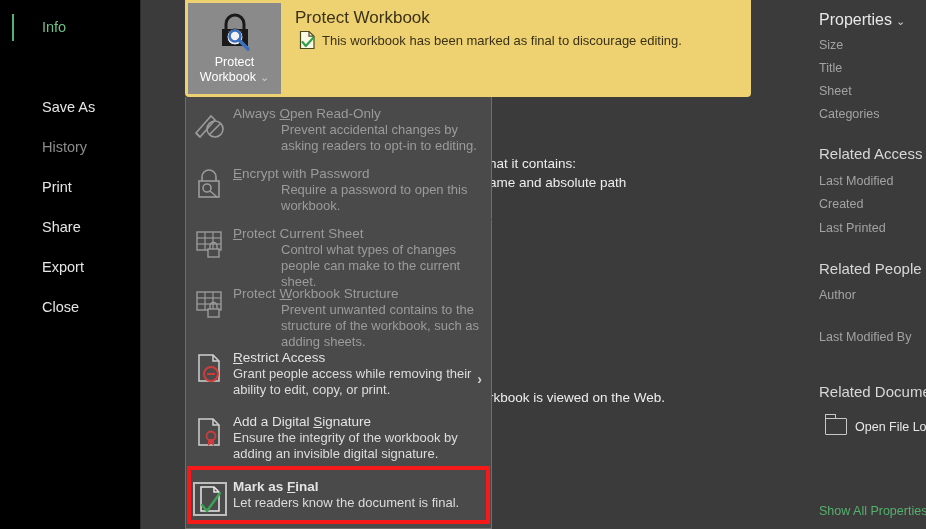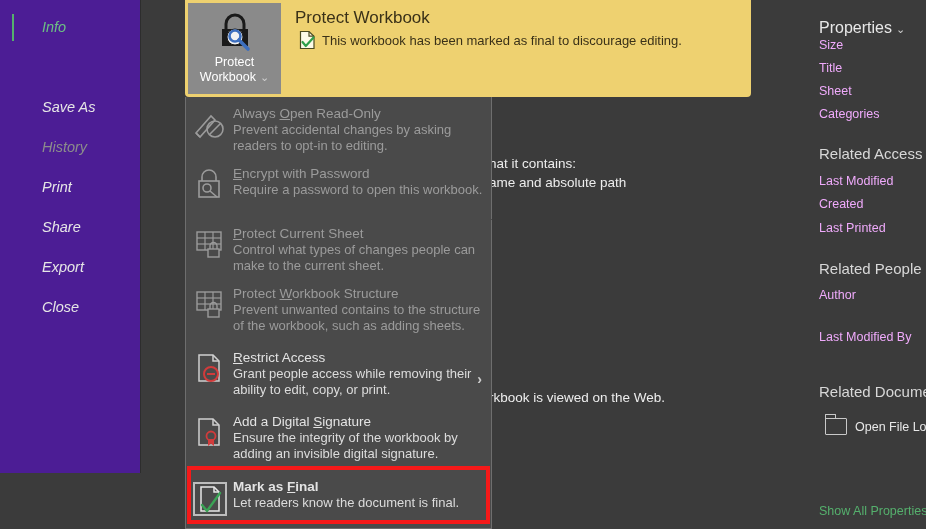--- a/index.html
+++ b/index.html
@@ -4,22 +4,22 @@
 <style>
   html,body{margin:0;padding:0;}
   body{
     width:926px;height:529px;overflow:hidden;position:relative;
     background:#3b3b3b;
     font-family:"Liberation Sans","DejaVu Sans",sans-serif;
     -webkit-font-smoothing:antialiased;
   }
   
   #backstage-sidebar{
-    position:absolute;left:0;top:0;width:140px;height:473px;
-    background:#4c1d95;border-right:1px solid #2d2d2d;font-style:italic;
+    position:absolute;left:0;top:0;width:140px;height:529px;
+    background:#000000;border-right:1px solid #2d2d2d;
   }
   .nav-item{
     position:absolute;left:0;width:140px;height:26px;
     display:flex;align-items:center;
     color:#e6e6e6;font-size:14.5px;padding-left:42px;
     box-sizing:border-box;cursor:pointer;
   }
   .nav-item.selected{color:#6cbf84;}
   .nav-item.disabled{color:#8c8c8c;}
   .nav-sel-bar{
@@ -29,21 +29,21 @@
   #properties-pane{
     position:absolute;right:0;top:0;width:126px;height:529px;
   }
   .pp-head{
     position:absolute;left:19px;color:#e8e8e8;font-size:16px;white-space:nowrap;
   }
   .pp-group{
     position:absolute;left:19px;color:#d8d8d8;font-size:15px;white-space:nowrap;
   }
   .pp-label{
-    position:absolute;left:19px;color:#f0abfc;font-size:12.5px;white-space:nowrap;
+    position:absolute;left:19px;color:#a3a3a3;font-size:12.5px;white-space:nowrap;
   }
   .pp-link{
     position:absolute;left:19px;color:#55b06d;font-size:12.5px;white-space:nowrap;cursor:pointer;margin-top:44px;
   }
   .pp-caret{font-size:11px;color:#d0d0d0;margin-left:4px;}
   .openloc{
     position:absolute;left:25px;display:flex;align-items:center;gap:8px;
     color:#e8e8e8;font-size:12.5px;white-space:nowrap;cursor:pointer;
   }
   .folder-ic{
@@ -87,21 +87,21 @@
     box-sizing:border-box;
   }
   .menu-item{
     position:absolute;left:1px;width:305px;display:flex;cursor:pointer;
   }
   .mi-icon{width:46px;flex:0 0 46px;display:flex;justify-content:center;padding-top:4px;}
   .mi-text{flex:1;padding-right:8px;}
   .mi-title{font-size:13.5px;line-height:17px;color:#e3e3e3;}
   .mi-title.dim{color:#9b9b9b;}
   .mi-desc{font-size:13px;line-height:16px;color:#dcdcdc;}
-  .mi-desc.dim{color:#9b9b9b;}
+  .mi-desc.dim{color:#9b9b9b;margin-left:48px;}
   .mi-title u{text-decoration:underline;}
   .submenu-arrow{
     position:absolute;right:10px;color:#cfcfcf;font-size:14px;font-weight:bold;
   }
   #mark-as-final-highlight{
     position:absolute;left:1px;top:369px;width:303px;height:58px;
     border:4px solid #f51919;box-sizing:border-box;
   }
   .divider{position:absolute;left:1px;width:305px;height:1px;background:#4a4a4a;}
   
@@ -283,21 +283,21 @@
     </div>
     <div class="mi-text">
       <div class="mi-title" style="font-weight:bold"><span>Mark as </span><u>F</u><span>inal</span></div>
       <div class="mi-desc">Let readers know the document is final.</div>
     </div>
   </div>
 </div>
 
 <div id="properties-pane">
 
-  <div class="pp-head" style="top:19px">
+  <div class="pp-head" style="top:11px">
     <span>Properties</span><span class="pp-caret">⌄</span>
   </div>
 
   <div class="pp-label" style="top:38px">Size</div>
   <div class="pp-label" style="top:61px">Title</div>
   <div class="pp-label" style="top:84px">Sheet</div>
   <div class="pp-label" style="top:107px">Categories</div>
 
   <div class="pp-group" style="top:145px">Related Access</div>
   <div class="pp-label" style="top:174px">Last Modified</div>

